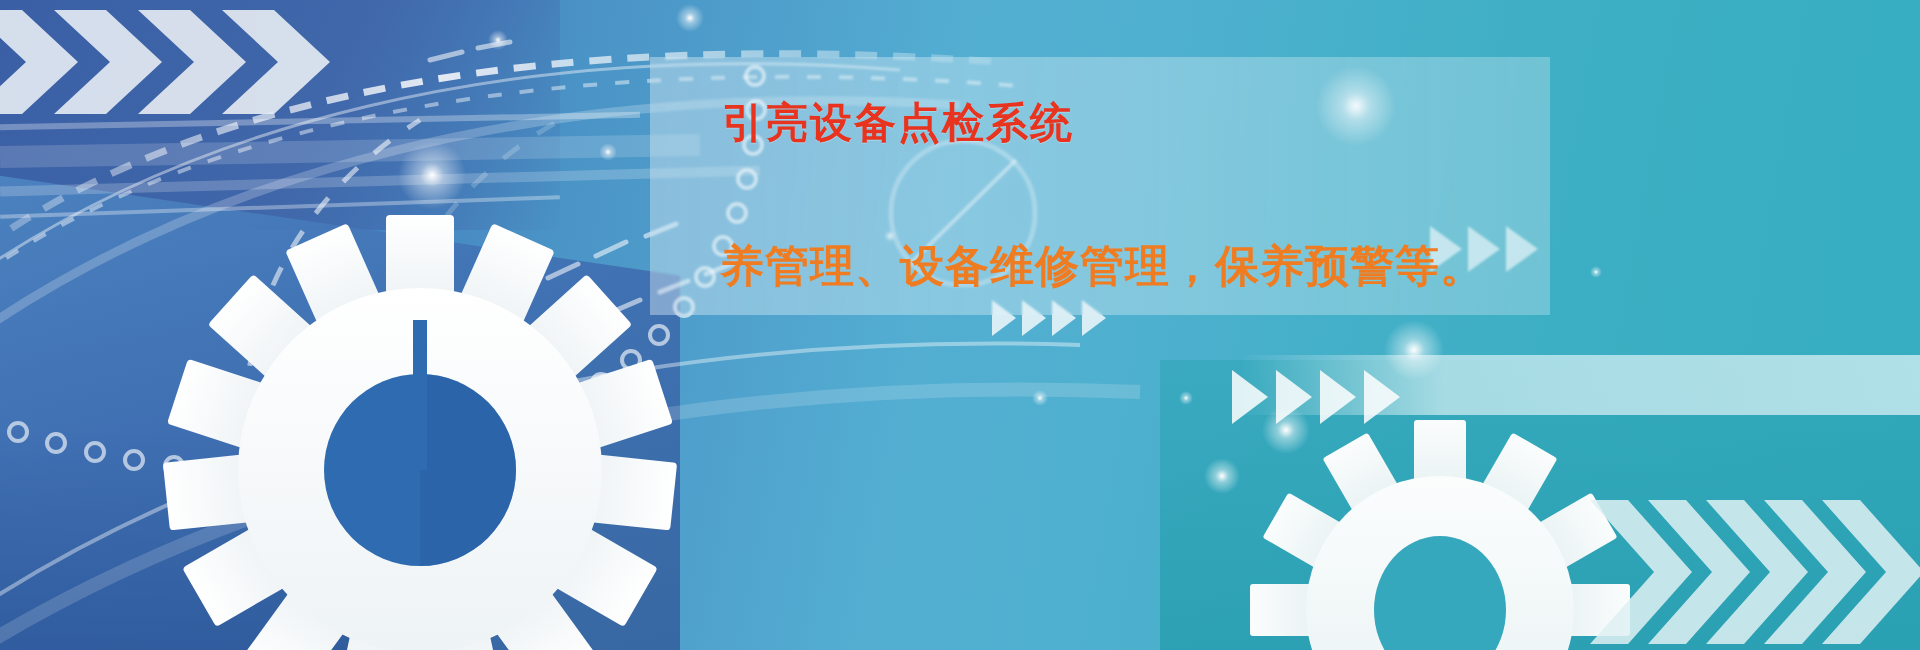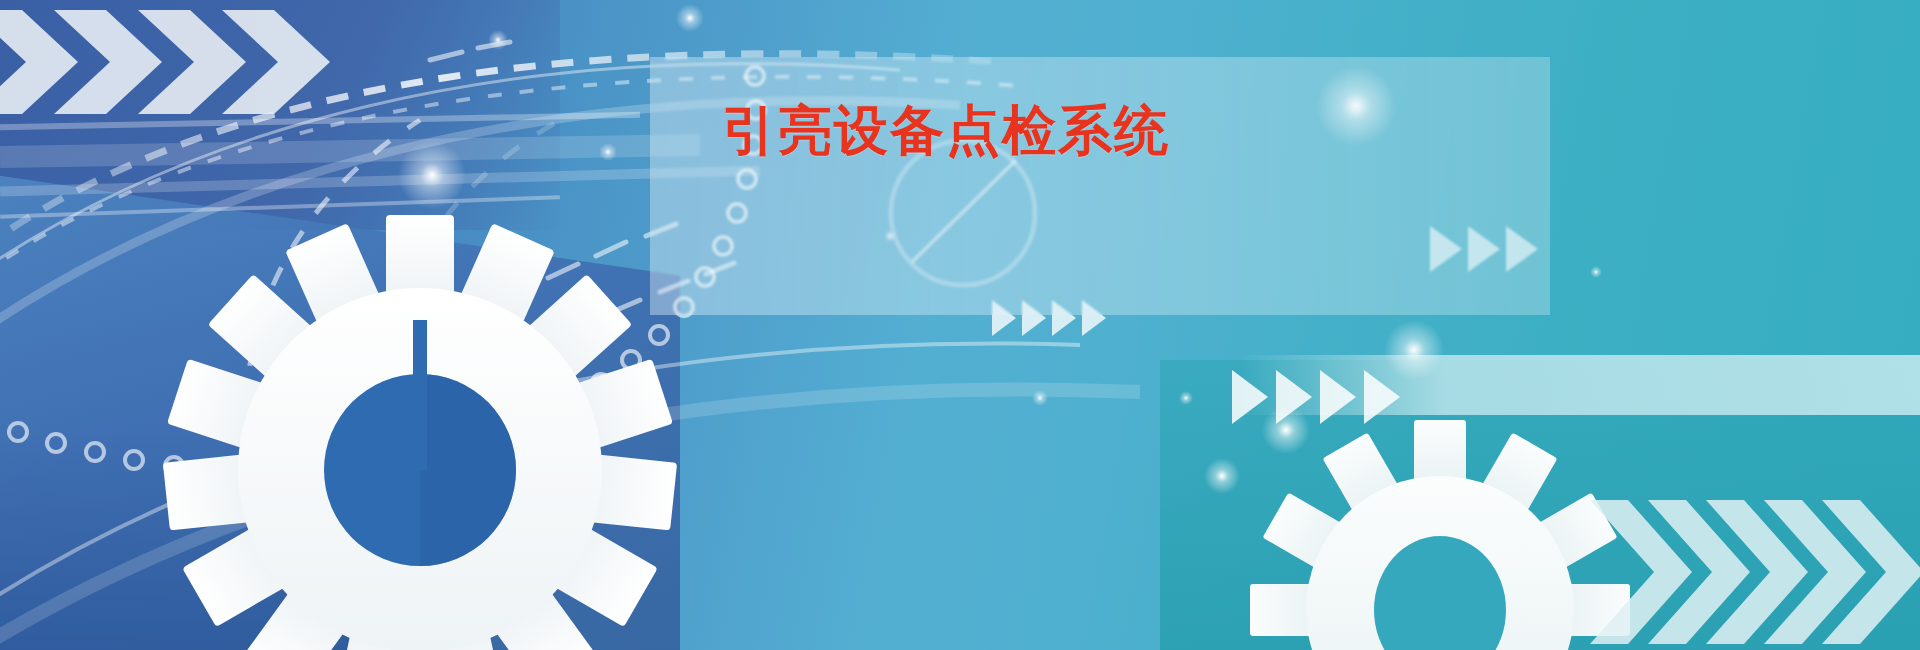--- a/index.html
+++ b/index.html
@@ -62,21 +62,21 @@
   svg.deco{position:absolute;left:0;top:0;width:1920px;height:650px;overflow:visible;}
 
   
   #text-panel{
     position:absolute;left:650px;top:57px;width:900px;height:258px;
     background:linear-gradient(90deg,rgba(222,240,248,.42) 0%,rgba(226,242,249,.36) 55%,rgba(228,243,249,.30) 100%);
     backdrop-filter:blur(1px);
   }
   #title{
     position:absolute;left:72px;top:38px;
-    font-size:54px;font-weight:bold;letter-spacing:2px;
+    font-size:42px;font-weight:bold;letter-spacing:2px;
     color:#e8331f;
     white-space:nowrap;
     text-shadow:0 1px 0 rgba(255,255,255,.25);
   }
   .sub-line{
     position:absolute;left:70px;
     font-size:44px;font-weight:bold;letter-spacing:1px;
     color:#f07c22;
     white-space:nowrap;
   }
@@ -281,15 +281,16 @@
       <circle cx="1186" cy="398" r="7" fill="url(#glowR)"></circle>
       <circle cx="1596" cy="272" r="6" fill="url(#glowR)"></circle>
       <circle cx="890" cy="236" r="6" fill="url(#glowR)"></circle>
     </g>
   </svg>
 
   <div id="text-panel">
     <div id="title">引亮设备点检系统</div>
 
 
+    <div class="sub-line" id="sub2">养管理、设备维修管理，保养预警等。</div>
   </div>
 
 </div>
 
 </body></html>

